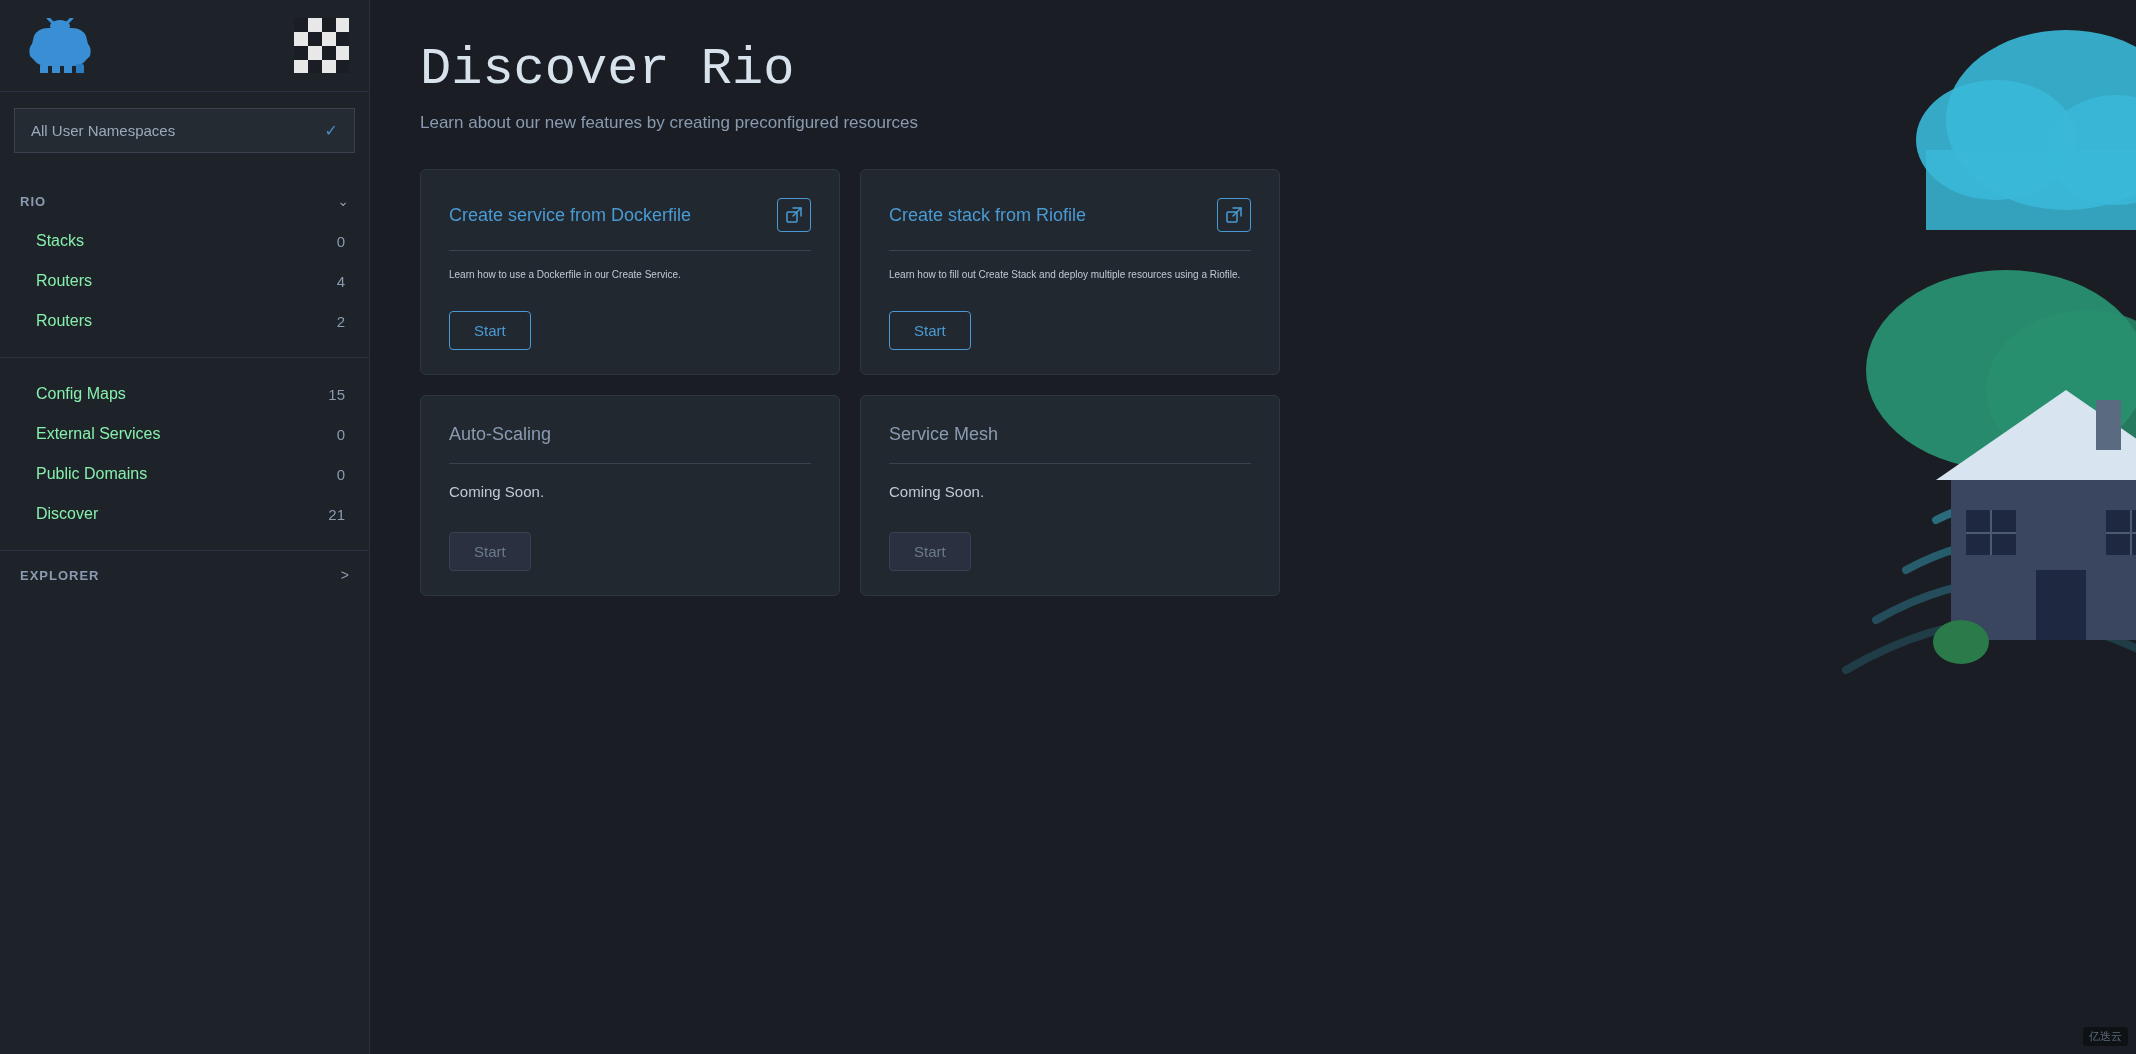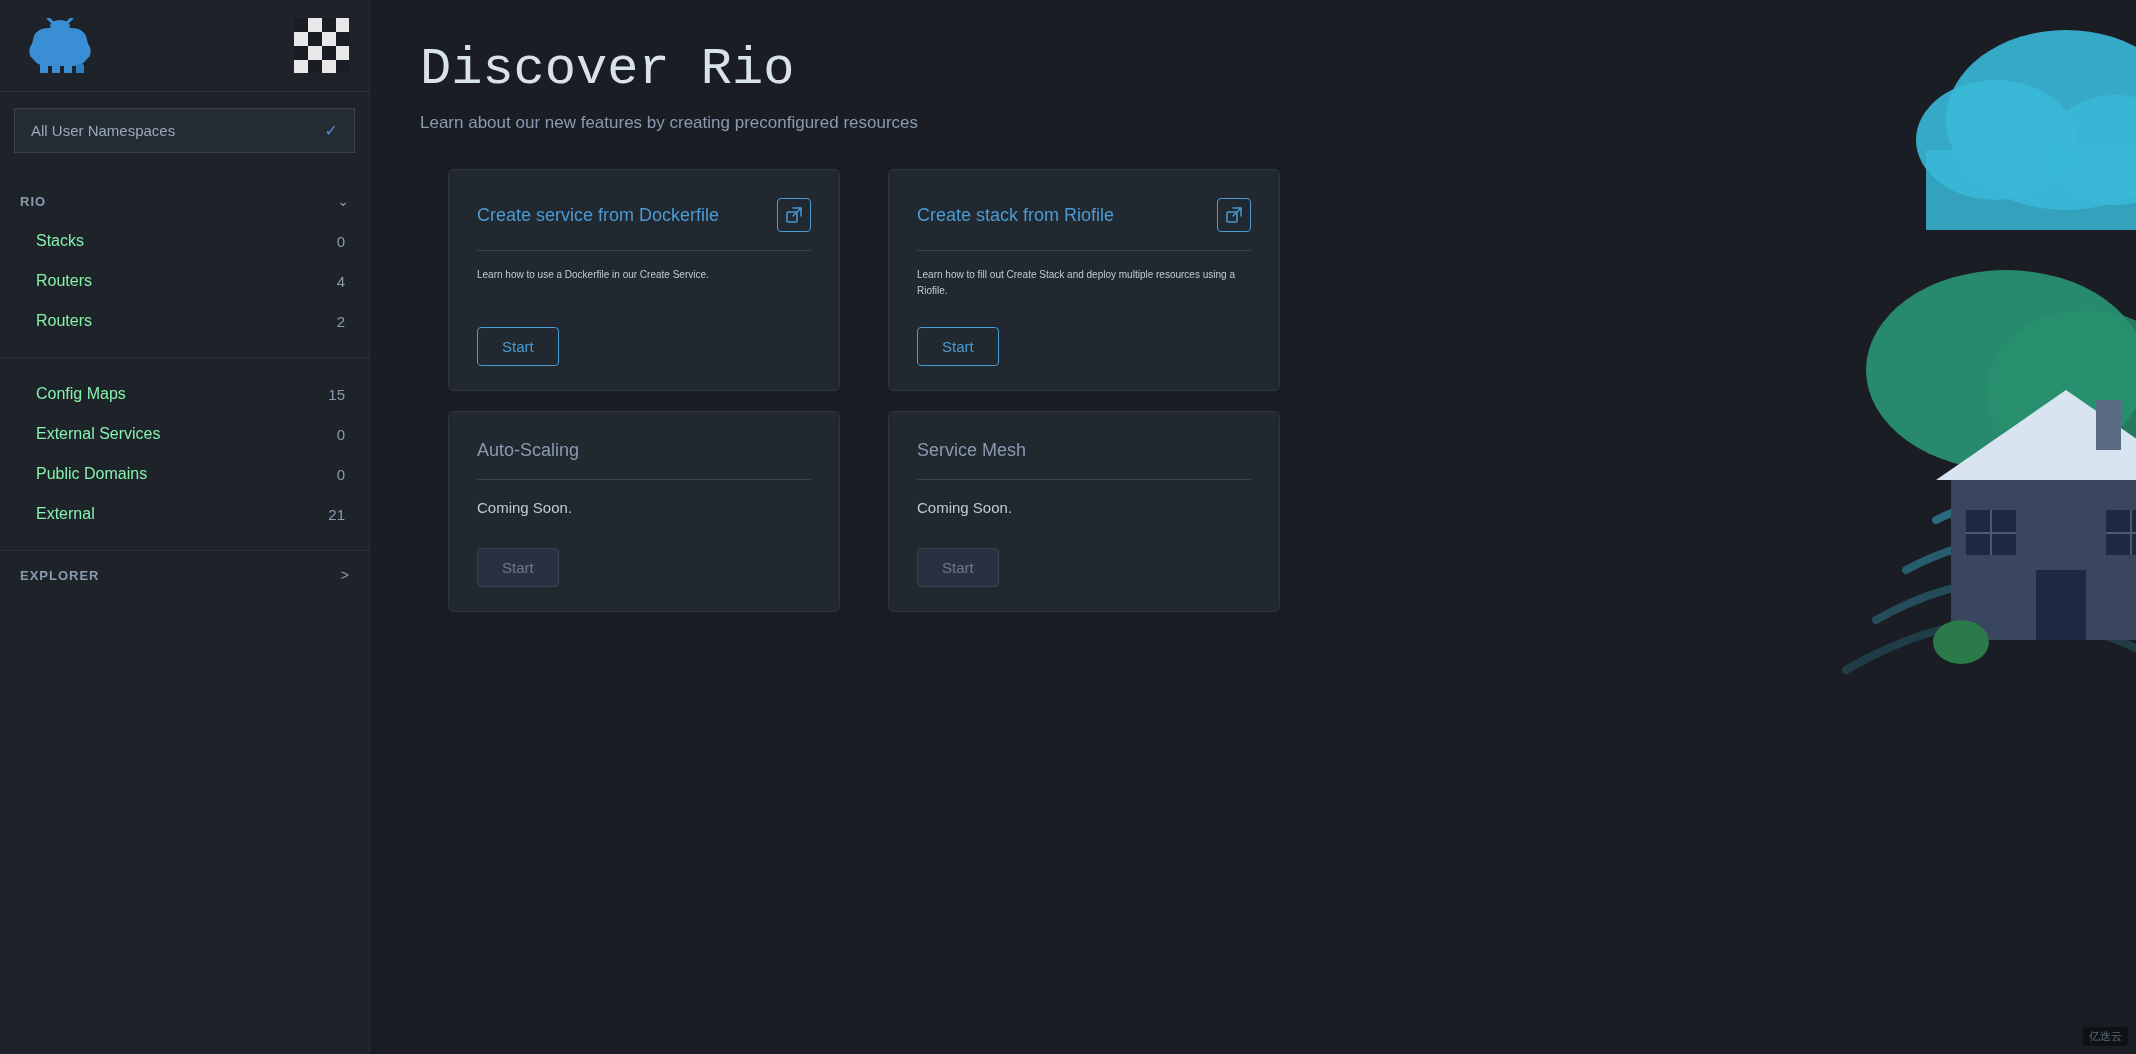--- a/index.html
+++ b/index.html
@@ -163,21 +163,20 @@
       max-width: 860px;
     }
 
     .card {
       background: #22282f;
       border: 1px solid #2e3640;
       border-radius: 6px;
       padding: 28px 28px 24px 28px;
       display: flex;
       flex-direction: column;
-      margin-left: 28px;
     }
 
     .card-header {
       display: flex;
       align-items: center;
       justify-content: space-between;
       margin-bottom: 18px;
     }
 
     .card-title-active {
@@ -350,21 +349,21 @@
     </div>
     <div class="nav-item">
       <span class="nav-item-label">External Services</span>
       <span class="nav-item-badge">0</span>
     </div>
     <div class="nav-item">
       <span class="nav-item-label">Public Domains</span>
       <span class="nav-item-badge">0</span>
     </div>
     <div class="nav-item">
-      <span class="nav-item-label">External</span>
+      <span class="nav-item-label">Discover</span>
       <span class="nav-item-badge">21</span>
     </div>
   </div>
 
   <div class="explorer-section">
     <span class="explorer-title">EXPLORER</span>
     <span class="explorer-chevron">&gt;</span>
   </div>
 
 </div>

